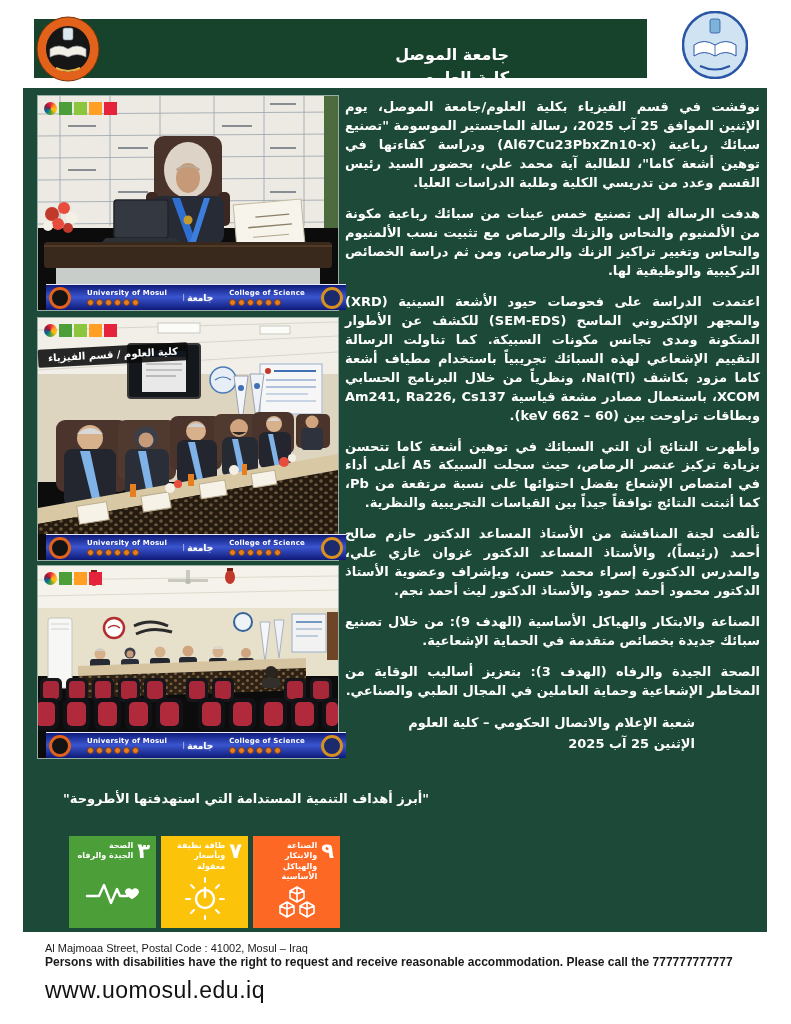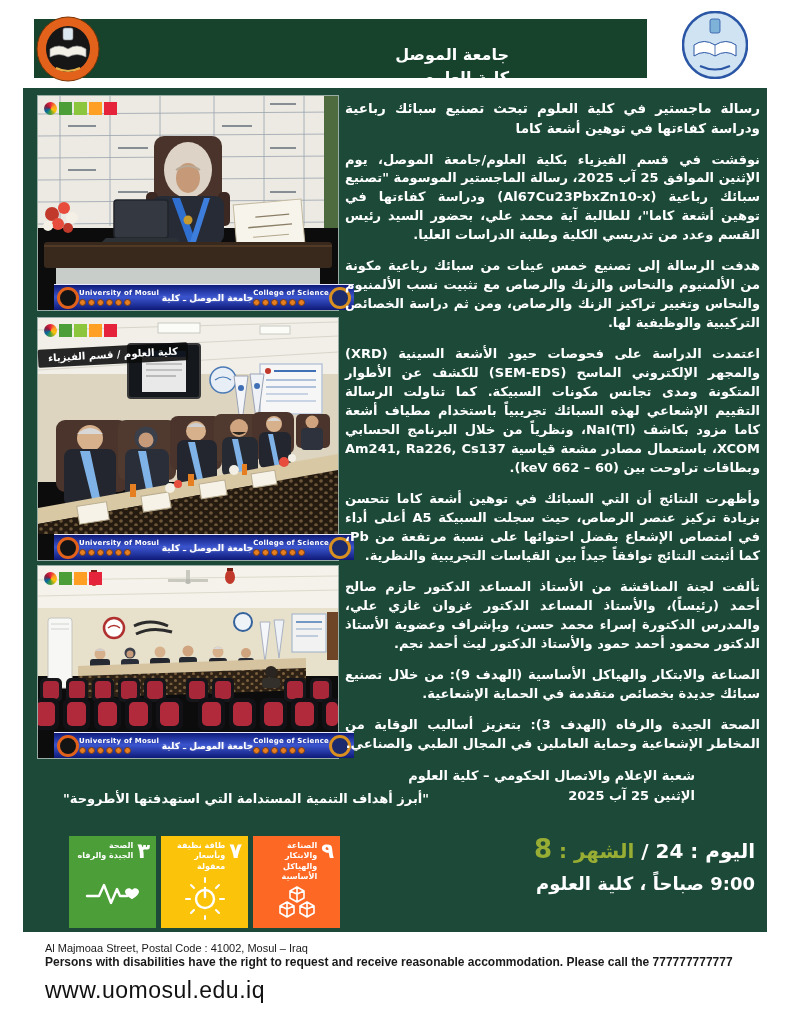--- a/index.html
+++ b/index.html
@@ -17,23 +17,23 @@
   
   .main-panel{position:absolute;left:23px;top:88px;width:744px;height:844px;background:#1c4938;}
 
   
   .photo{position:absolute;left:15px;width:300px;outline:1px solid rgba(255,255,255,.55);background:#0c0c0c;}
   .photo svg{display:block;}
   #photo1{top:8px;height:214px;}
   #photo2{top:230px;height:242px;}
   #photo3{top:478px;height:192px;}
 
-  .photo-banner{position:absolute;left:16px;bottom:0;width:100%;height:26px;box-sizing:border-box;
+  .photo-banner{position:absolute;left:8px;bottom:0;width:100%;height:26px;box-sizing:border-box;
     background:linear-gradient(180deg,#0e1a78 0%,#3b55cf 48%,#0e1a78 100%);
-    border-top:1px solid #e8e8ff;display:flex;align-items:center;padding:0 3px;gap:0;margin-top:32px;}
+    border-top:1px solid #e8e8ff;display:flex;align-items:center;padding:0 3px;gap:16px;margin-top:32px;}
   .banner-logo{width:16px;height:16px;border-radius:50%;background:#141414;border:3px solid #e2621b;flex:0 0 auto;}
   .banner-logo.right{background:#1b2b6e;border-color:#d89020;}
   .banner-side{display:flex;flex-direction:column;gap:2px;}
   .banner-label{color:#fff;font-weight:bold;font-size:7px;white-space:nowrap;letter-spacing:.2px;}
   .banner-dots{display:flex;gap:2px;}
   .banner-dots i{width:5px;height:5px;border-radius:50%;background:#e67e22;border:1px solid #7a3c12;display:block;}
   .banner-calligraphy{flex:1;text-align:center;color:#fff;font-size:9px;font-weight:bold;direction:rtl;
     text-shadow:0 0 2px rgba(255,255,255,.5);white-space:nowrap;overflow:hidden;}
 
   .sdg-mini{position:absolute;left:6px;top:6px;display:flex;gap:2px;z-index:4;}
@@ -478,21 +478,20 @@
               <i></i>
               <i></i>
               <i></i>
             </span>
         </span>
         <span class="banner-logo right"></span>
       </div>
     </div>
 
     <div class="article">
-      <h1>رسالة ماجستير في كلية العلوم تبحث تصنيع سبائك رباعية ودراسة كفاءتها في توهين أشعة كاما</h1>
       <p>نوقشت في قسم الفيزياء بكلية العلوم/جامعة الموصل، يوم الإثنين الموافق 25 آب 2025، رسالة الماجستير الموسومة "تصنيع سبائك رباعية (Al67Cu23PbxZn10-x) ودراسة كفاءتها في توهين أشعة كاما"، للطالبة آية محمد علي، بحضور السيد رئيس القسم وعدد من تدريسي الكلية وطلبة الدراسات العليا.</p>
       <p>هدفت الرسالة إلى تصنيع خمس عينات من سبائك رباعية مكونة من الألمنيوم والنحاس والزنك والرصاص مع تثبيت نسب الألمنيوم والنحاس وتغيير تراكيز الزنك والرصاص، ومن ثم دراسة الخصائص التركيبية والوظيفية لها.</p>
       <p>اعتمدت الدراسة على فحوصات حيود الأشعة السينية (XRD) والمجهر الإلكتروني الماسح (SEM-EDS) للكشف عن الأطوار المتكونة ومدى تجانس مكونات السبيكة. كما تناولت الرسالة التقييم الإشعاعي لهذه السبائك تجريبياً باستخدام مطياف أشعة كاما مزود بكاشف NaI(Tl)، ونظرياً من خلال البرنامج الحسابي XCOM، باستعمال مصادر مشعة قياسية Am241, Ra226, Cs137 وبطاقات تراوحت بين (60 – 662 keV).</p>
       <p>وأظهرت النتائج أن التي السبائك في توهين أشعة كاما تتحسن بزيادة تركيز عنصر الرصاص، حيث سجلت السبيكة A5 أعلى أداء في امتصاص الإشعاع بفضل احتوائها على نسبة مرتفعة من Pb، كما أثبتت النتائج توافقاً جيداً بين القياسات التجريبية والنظرية.</p>
       <p>تألفت لجنة المناقشة من الأستاذ المساعد الدكتور حازم صالح أحمد (رئيساً)، والأستاذ المساعد الدكتور غزوان غازي علي، والمدرس الدكتورة إسراء محمد حسن، وبإشراف وعضوية الأستاذ الدكتور محمود أحمد حمود والأستاذ الدكتور ليث أحمد نجم.</p>
       <p>الصناعة والابتكار والهياكل الأساسية (الهدف 9): من خلال تصنيع سبائك جديدة بخصائص متقدمة في الحماية الإشعاعية.</p>
       <p>الصحة الجيدة والرفاه (الهدف 3): بتعزيز أساليب الوقاية من المخاطر الإشعاعية وحماية العاملين في المجال الطبي والصناعي.</p>
       <div class="signoff">
         <div>شعبة الإعلام والاتصال الحكومي – كلية العلوم</div>
         <div>الإثنين 25 آب 2025</div>
@@ -556,26 +555,20 @@
             <g fill="none" stroke="#fff" stroke-width="1.6" stroke-linejoin="round">
               <path d="M24 2 L31 6 L31 13 L24 17 L17 13 L17 6 Z M24 2 L24 9 M17 6 L24 9 L31 6 M24 9 L24 17"></path>
               <path d="M14 17 L21 21 L21 28 L14 32 L7 28 L7 21 Z M14 17 L14 24 M7 21 L14 24 L21 21 M14 24 L14 32"></path>
               <path d="M34 17 L41 21 L41 28 L34 32 L27 28 L27 21 Z M34 17 L34 24 M27 21 L34 24 L41 21 M34 24 L34 32"></path>
             </g>
           </svg>
         </div>
       </div>
     </div>
 
-    <div class="event-info">
-      <div class="event-line1">
-        <span>اليوم : 24 / </span><span class="green" style="color: rgb(151, 173, 51);">الشهر : </span><span class="green big" style="color: rgb(151, 173, 51);">8</span>
-      </div>
-      <div class="event-line2">9:00 صباحاً ، كلية العلوم</div>
-    </div>
   </div>
 
   <div class="footer">
     <div class="addr">Al Majmoaa Street, Postal Code : 41002, Mosul – Iraq</div>
     <div class="access">Persons with disabilities have the right to request and receive reasonable accommodation. Please call the 777777777777</div>
     <div class="site"><a href="#">www.uomosul.edu.iq</a></div>
   </div>
 
 </div>
 

